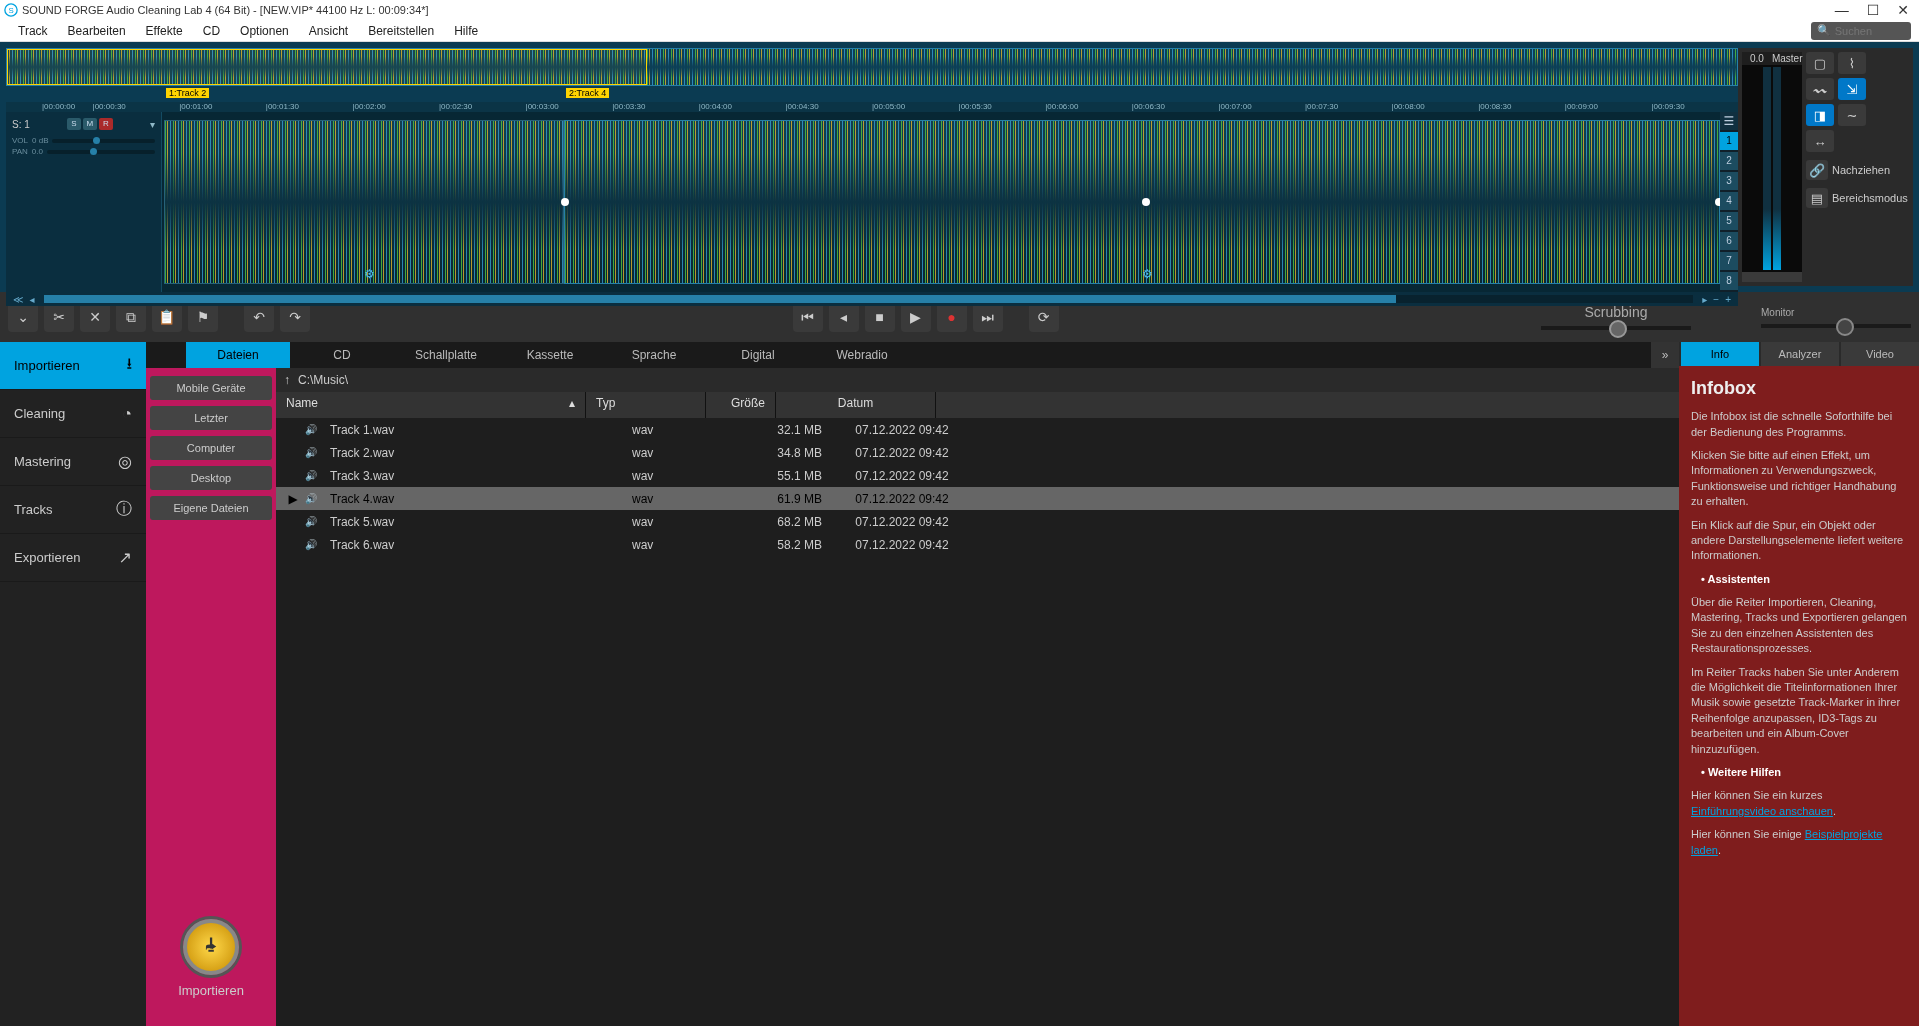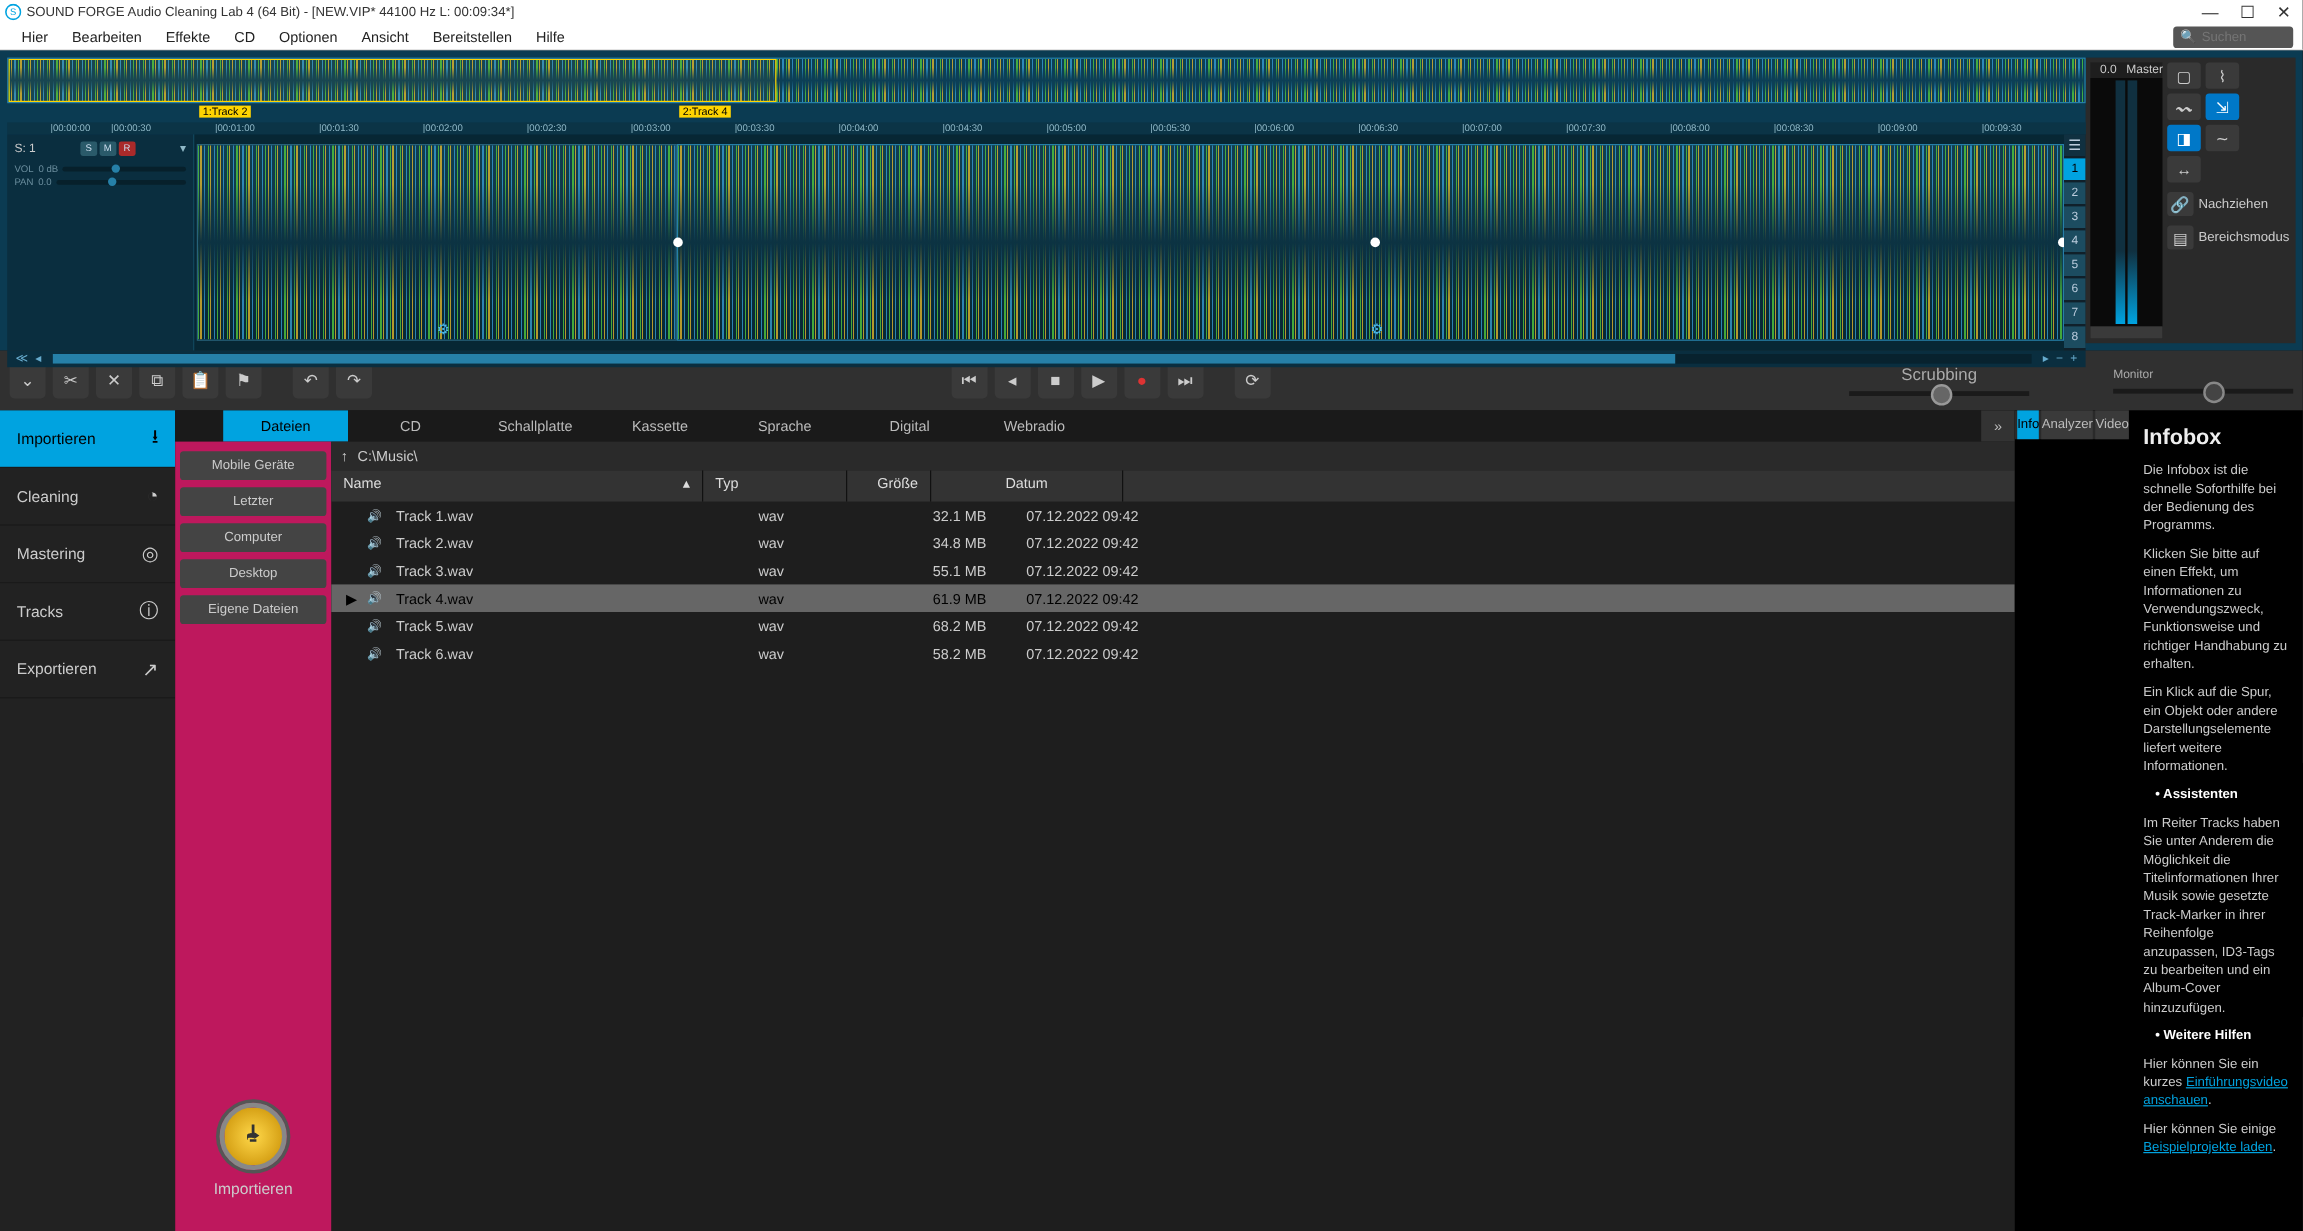--- a/index.html
+++ b/index.html
@@ -118,21 +118,21 @@
     .file-row{ height:23px; display:flex; align-items:center; font-size:12px; color:#ccc; padding:0 8px; }
     .file-row.sel{ background:#666; color:#000;}
     .file-row .play{ width:18px; text-align:center;}
     .file-row .ico{ width:20px; text-align:center; font-size:10px; color:#9bd;}
     .file-row .name{ padding-left:8px;}
     .col-name{ flex: 0 0 310px;}
     .col-typ{ flex: 0 0 120px;}
     .col-size{ flex:0 0 70px; text-align:right;}
     .col-date{ flex:0 0 160px; text-align:center;}
 
-    .right-panel{ width:240px; background:#000000; display:flex; flex-direction:row;}
+    .right-panel{ width:240px; background:#7f1d1d; display:flex; flex-direction:column;}
     .right-tabs{ height:24px; display:flex; background:#2a2a2a; }
     .right-tabs .rt{ flex:1; text-align:center; font-size:11px; line-height:24px; color:#bbb; background:#3a3a3a; cursor:pointer; margin-left:2px;}
     .right-tabs .rt.active{ background:#00a3e0; color:#000;}
     .info-body{ flex:1; padding:10px 12px; font-size:11px; color:#ccc; line-height:1.4; overflow:auto;}
     .info-body h3{ font-size:18px; font-weight:bold; color:#eee; margin-bottom:8px;}
     .info-body p{ margin-bottom:8px;}
     .info-body b{ color:#fff;}
     .info-body a{ color:#00a3e0; text-decoration:underline; cursor:pointer;}
     .info-body .bullet{ padding-left:10px;}
     
@@ -154,21 +154,21 @@
     </svg>
   <span>SOUND FORGE Audio Cleaning Lab 4 (64 Bit) - [NEW.VIP*  44100 Hz L: 00:09:34*]</span>
   <div class="window-controls">
     <span>—</span>
     <span>☐</span>
     <span>✕</span>
   </div>
 </div>
 
 <div class="menu-bar">
-  <span class="menu-item">Hier</span>
+  <span class="menu-item">Track</span>
   <span class="menu-item">Bearbeiten</span>
   <span class="menu-item">Effekte</span>
   <span class="menu-item">CD</span>
   <span class="menu-item">Optionen</span>
   <span class="menu-item">Ansicht</span>
   <span class="menu-item">Bereitstellen</span>
   <span class="menu-item">Hilfe</span>
   <div class="search-box">
     <span class="mag">🔍</span>
     <input placeholder="Suchen" style="">
@@ -459,19 +459,20 @@
       <div class="rt active">Info</div>
       <div class="rt">Analyzer</div>
       <div class="rt">Video</div>
     </div>
     <div class="info-body">
       <h3>Infobox</h3>
       <p>Die Infobox ist die schnelle Soforthilfe bei der Bedienung des Programms.</p>
       <p>Klicken Sie bitte auf einen Effekt, um Informationen zu Verwendungszweck, Funktionsweise und richtiger Handhabung zu erhalten.</p>
       <p>Ein Klick auf die Spur, ein Objekt oder andere Darstellungselemente liefert weitere Informationen.</p>
       <p class="bullet"><b>• Assistenten</b></p>
+      <p>Über die Reiter Importieren, Cleaning, Mastering, Tracks und Exportieren gelangen Sie zu den einzelnen Assistenten des Restaurationsprozesses.</p>
       <p>Im Reiter Tracks haben Sie unter Anderem die Möglichkeit die Titelinformationen Ihrer Musik sowie gesetzte Track-Marker in ihrer Reihenfolge anzupassen, ID3-Tags zu bearbeiten und ein Album-Cover hinzuzufügen.</p>
       <p class="bullet"><b>• Weitere Hilfen</b></p>
       <p><span>Hier können Sie ein kurzes </span><a>Einführungsvideo anschauen</a>.</p>
       <p><span>Hier können Sie einige </span><a>Beispielprojekte laden</a>.</p>
     </div>
   </div>
 </div>
 
 </body></html>

